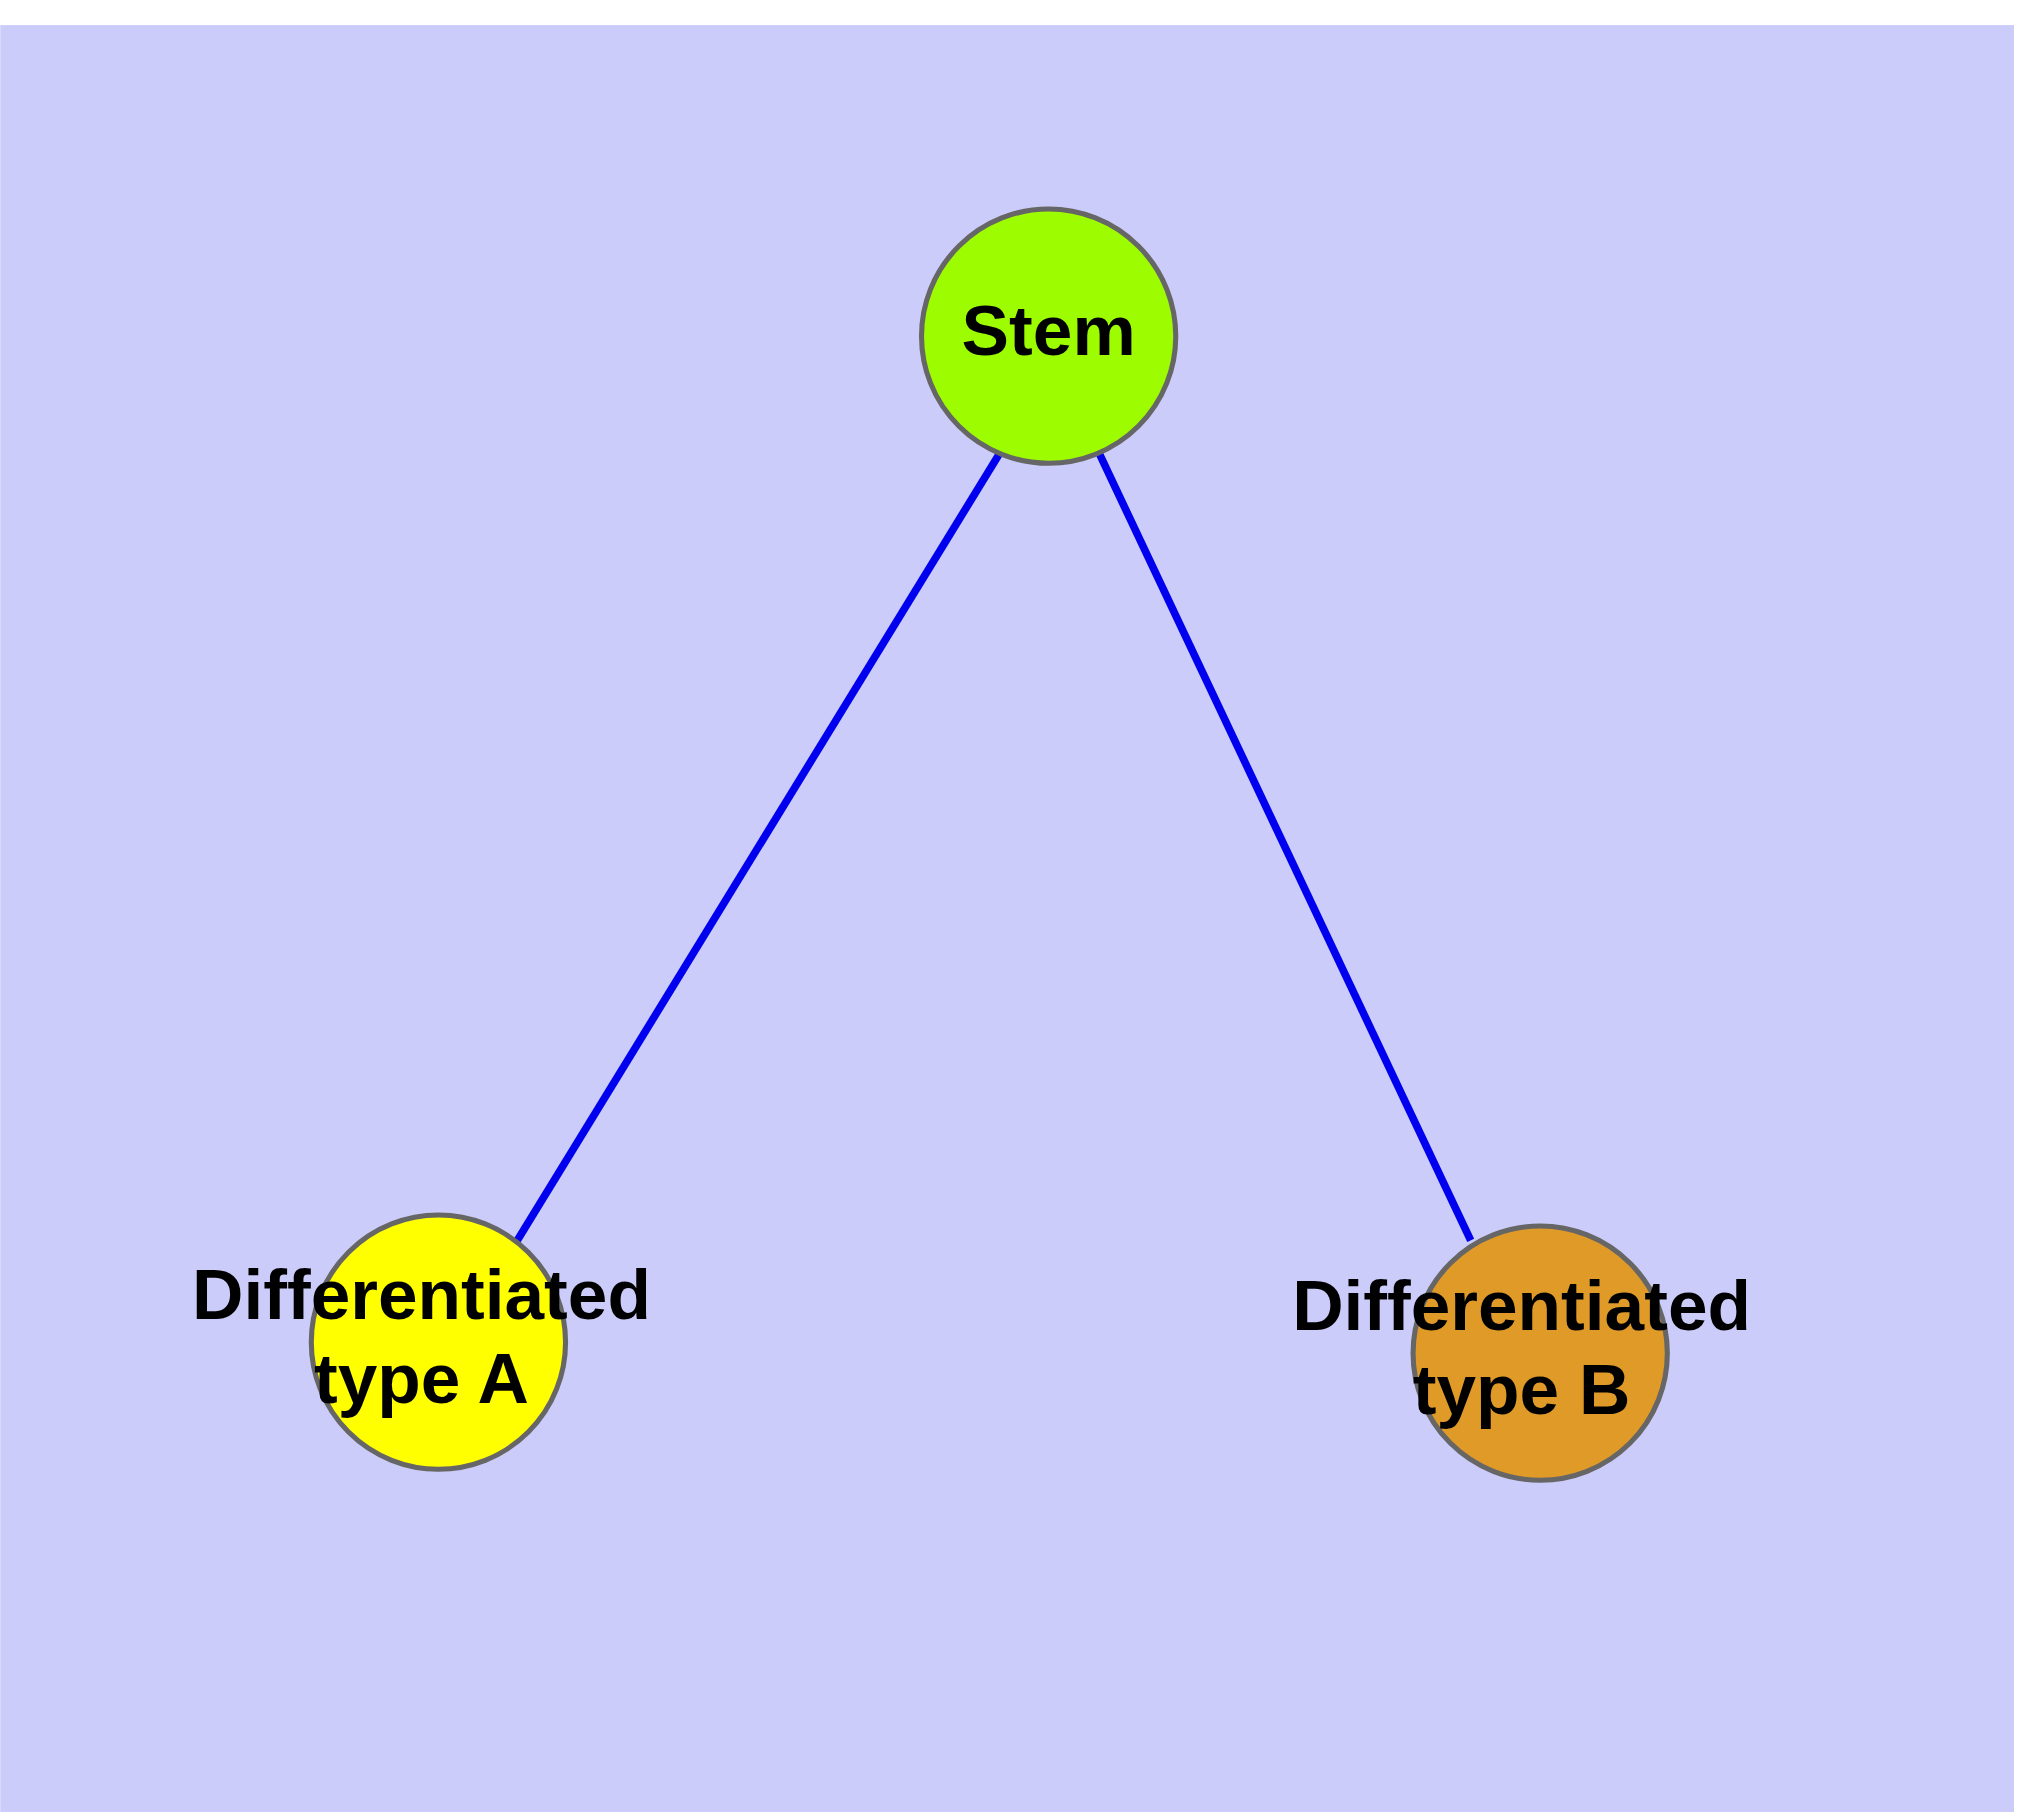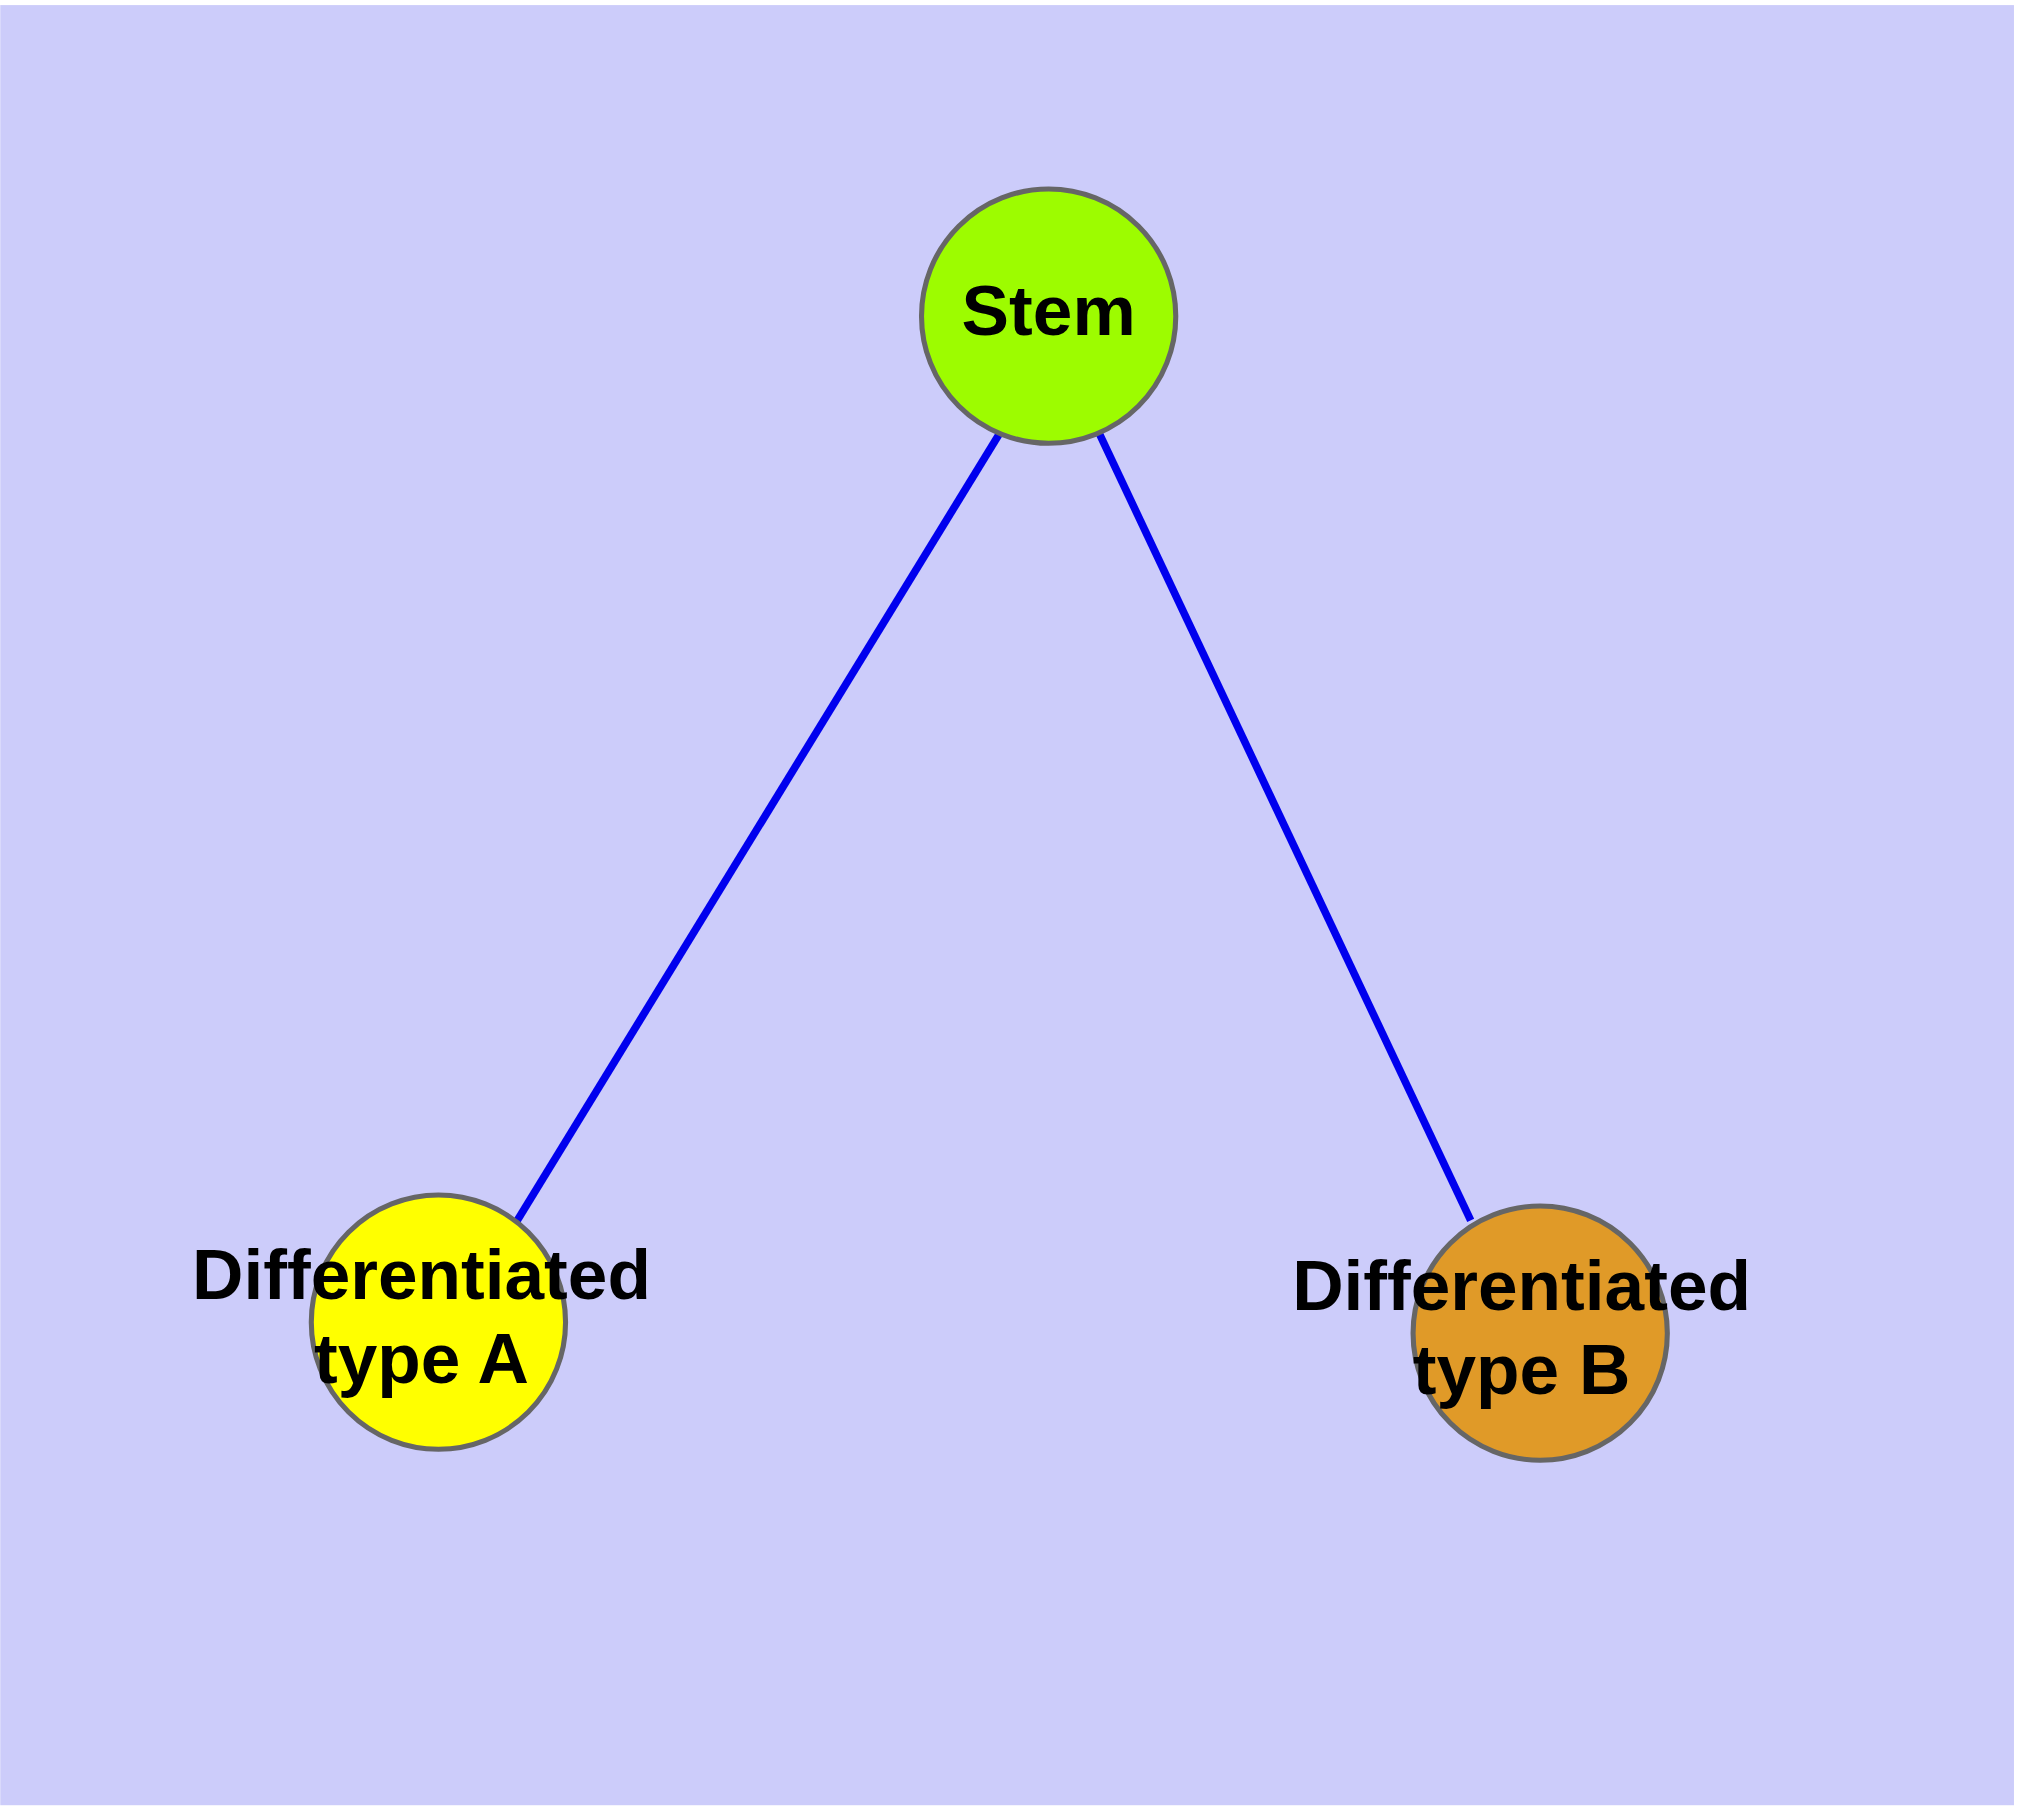--- a/index.html
+++ b/index.html
@@ -11,20 +11,21 @@
     width: 2021px;
     height: 1812px;
     overflow: hidden;
     font-family: "Liberation Sans", sans-serif;
   }
   #canvas {
     position: relative;
     width: 2021px;
     height: 1276px;
     background: #ffffff;
+    margin-top: 20px;
   }
   #graph-svg {
     position: absolute;
     left: 0;
     top: 0;
     width: 2021px;
     height: 1812px;
     display: block;
   }
   .node-label {

